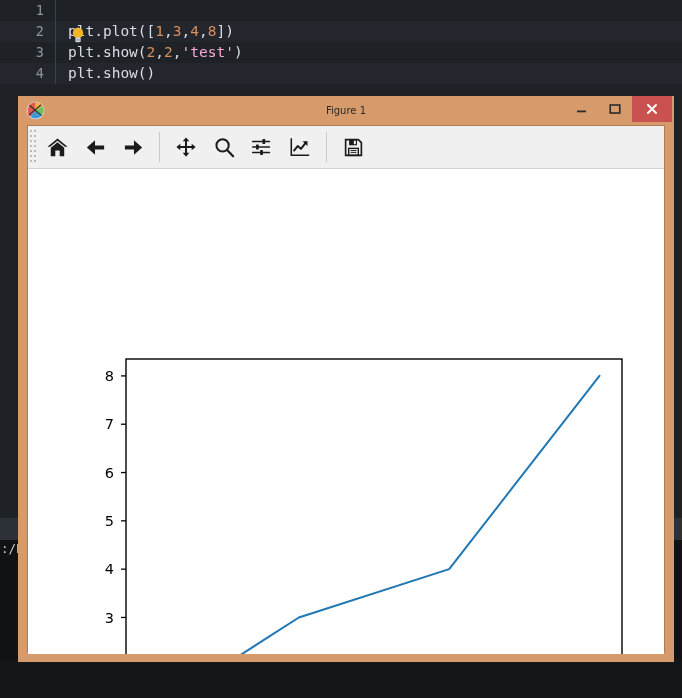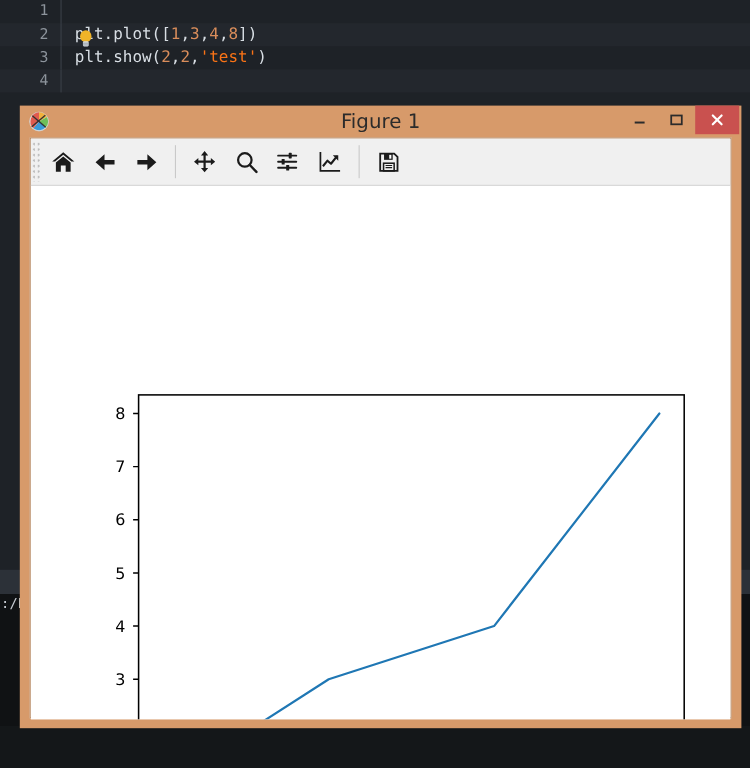--- a/index.html
+++ b/index.html
@@ -44,21 +44,21 @@
     height: 21px;
     line-height: 21px;
   }
   .ed-code {
     padding-left: 12px;
     color: #d8dee4;
     line-height: 21px;
   }
   .tk-kw  { color: #d9c77d; }
   .tk-num { color: #d98d5b; }
-  .tk-str { color: #f97316; }
+  .tk-str { color: #f9a8d4; }
   .tk-pl  { color: #d8dee4; }
 
   #ed-bulb {
     position: absolute;
     left: 71px; top: 27px;
     width: 14px; height: 17px;
     z-index: 4;
   }
 
   #ed-lower-band {
@@ -107,21 +107,21 @@
     width: 19px; height: 19px;
   }
   #fig-title {
     position: absolute;
     left: 0; top: 0;
     width: 100%;
     height: 29px;
     line-height: 29px;
     text-align: center;
     font-family: "DejaVu Sans", sans-serif;
-    font-size: 18px;
+    font-size: 10px;
     color: #2b2b2b;
   }
   .winbtn {
     position: absolute;
     top: 0;
     height: 26px;
     display: flex;
     align-items: center;
     justify-content: center;
   }
@@ -190,21 +190,21 @@
   #plot-svg { display: block; }
 </style>
 </head>
 <body>
 
 <div id="editor">
   <div id="ed-lines">
       <div class="ed-line" style="top: 0px;"><div class="ed-gutter">1</div></div>
       <div class="ed-line alt" style="top: 21px;"><div class="ed-gutter">2</div><div class="ed-code"><span class="tk-pl">plt.plot([</span><span class="tk-num">1</span><span class="tk-pl">,</span><span class="tk-num">3</span><span class="tk-pl">,</span><span class="tk-num">4</span><span class="tk-pl">,</span><span class="tk-num">8</span><span class="tk-pl">])</span></div></div>
       <div class="ed-line" style="top: 42px;"><div class="ed-gutter">3</div><div class="ed-code"><span class="tk-pl">plt.show(</span><span class="tk-num">2</span><span class="tk-pl">,</span><span class="tk-num">2</span><span class="tk-pl">,</span><span class="tk-str">'test'</span><span class="tk-pl">)</span></div></div>
-      <div class="ed-line alt" style="top: 63px;"><div class="ed-gutter">4</div></div>
+      <div class="ed-line alt" style="top: 63px;"><div class="ed-gutter">4</div><div class="ed-code"><span class="tk-pl">plt.show()</span></div></div>
     </div>
 
   <svg id="ed-bulb" viewBox="0 0 14 17">
     <ellipse cx="7" cy="6" rx="5.2" ry="5.4" fill="#f0b429"></ellipse>
     <rect x="4.4" y="10.6" width="5.2" height="4.6" rx="1" fill="#d8dee4"></rect>
     <rect x="4.4" y="11.8" width="5.2" height="0.9" fill="#9aa1a8"></rect>
     <rect x="4.4" y="13.4" width="5.2" height="0.9" fill="#9aa1a8"></rect>
   </svg>
 
   <div id="ed-lower-band"></div>

